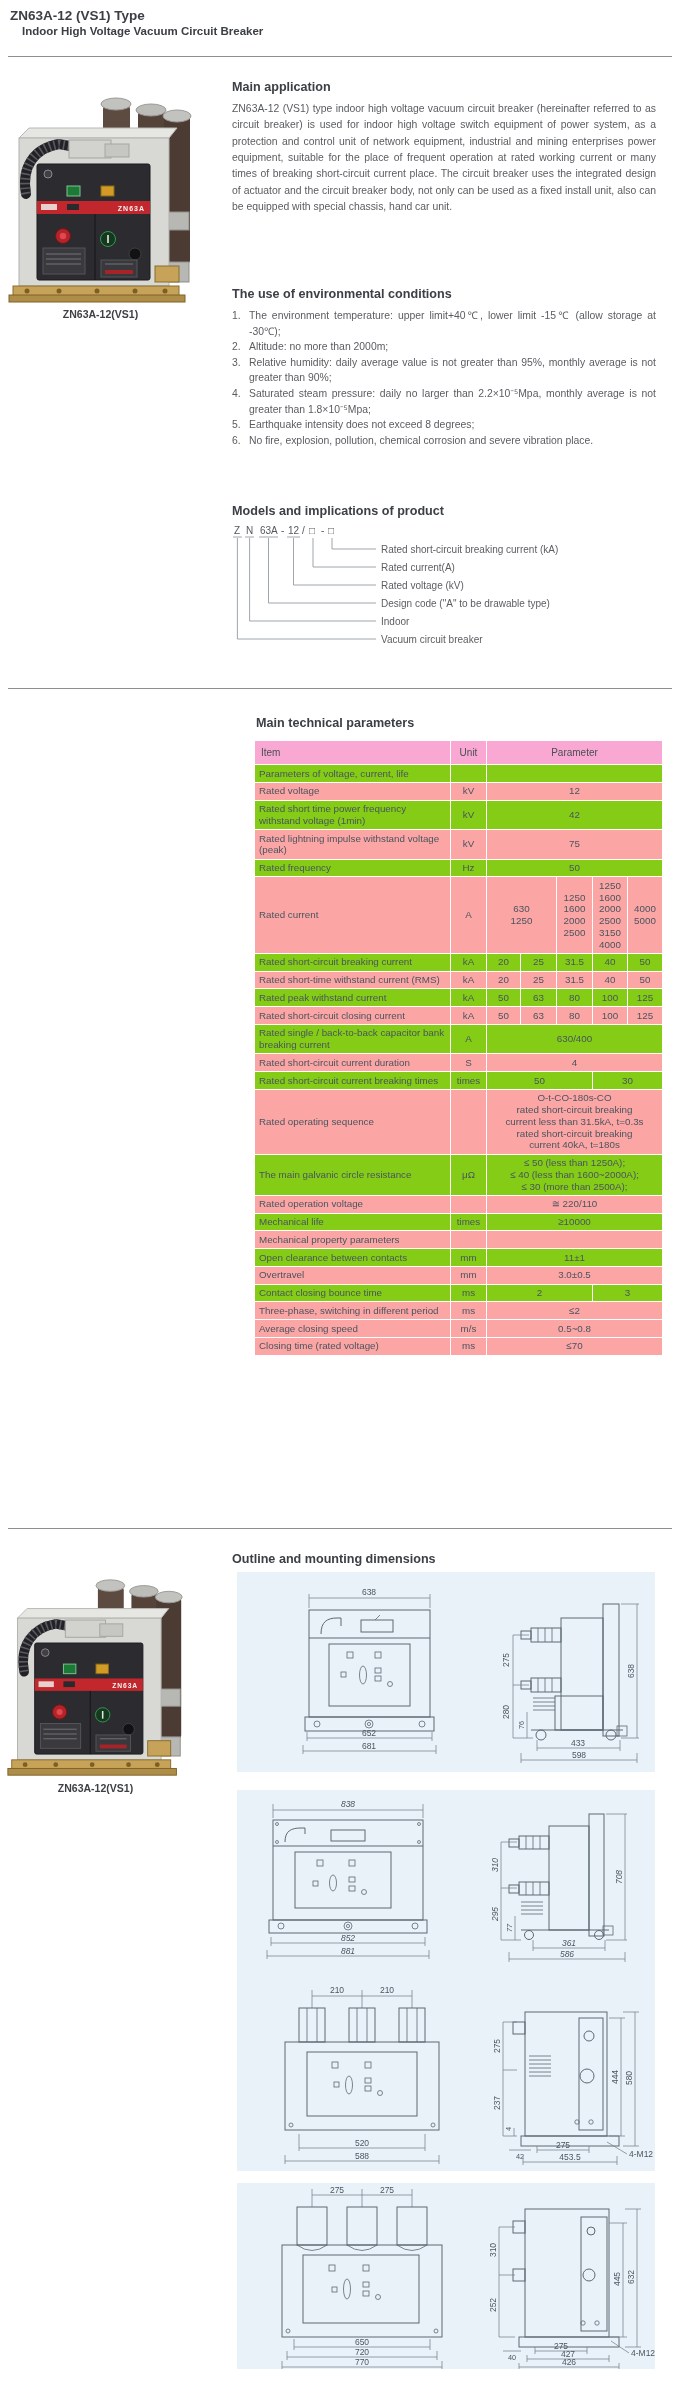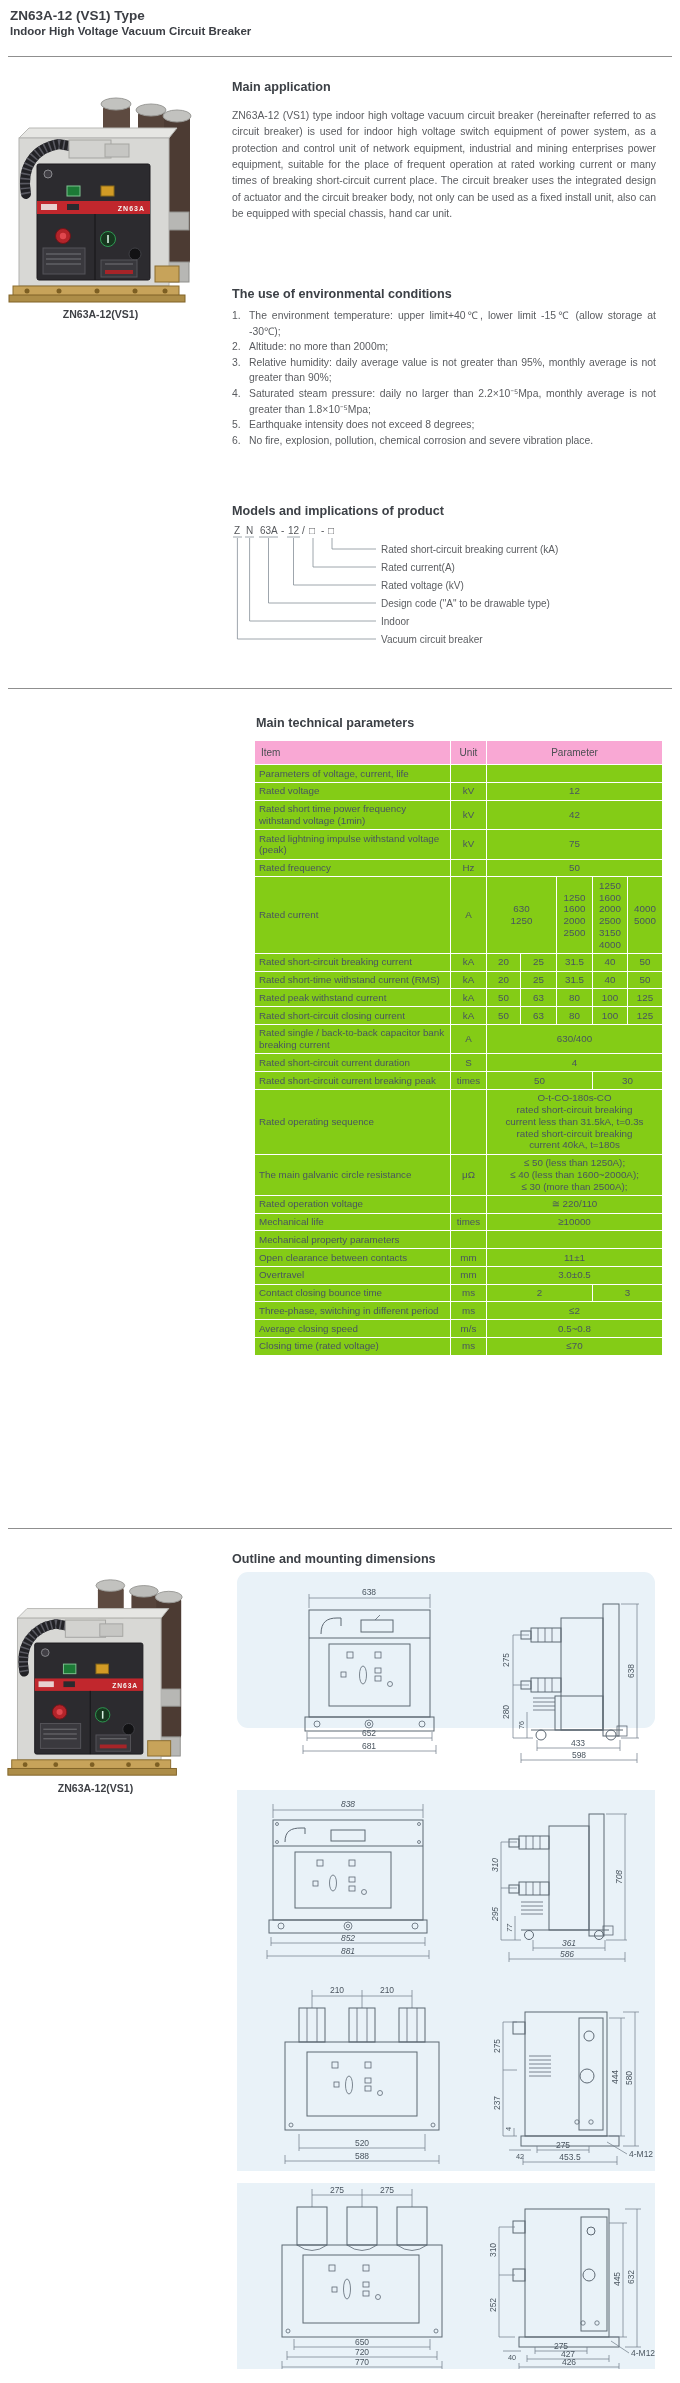--- a/index.html
+++ b/index.html
@@ -1,36 +1,36 @@
 <!DOCTYPE html>
 <html><head>
 <meta charset="utf-8">
 <style>
   html,body { margin:0; padding:0; background:#ffffff; }
   #page { position:relative; width:680px; height:2383px; background:#fff;
           font-family:"Liberation Sans", sans-serif; color:#55575b; overflow:hidden; }
   .abs { position:absolute; }
   .title1 { font-size:13.5px; font-weight:bold; color:#3b3e44; }
-  .title2 { font-size:11.5px; font-weight:bold; color:#3b3e44; }
+  .title2 { font-size:11.5px; font-weight:bold; color:#3b3e44;margin-left:12px; }
   .rule { border-top:1.4px solid #8f8f8f; height:0; }
   .sec-head { font-size:12.6px; font-weight:bold; color:#3c4046; }
-  .body-text { font-size:10.4px; line-height:1.57; text-align:justify; color:#5a5c60;margin-top:7px; }
+  .body-text { font-size:10.4px; line-height:1.57; text-align:justify; color:#5a5c60; }
   ol.env { counter-reset:n; margin:0; padding:0; list-style:none; font-size:10.4px; line-height:1.5; color:#5a5c60; }
   ol.env li { counter-increment:n; position:relative; padding-left:17px; text-align:justify; }
   ol.env li::before { content:counter(n) "."; position:absolute; left:0; }
   .caption { font-size:10.5px; font-weight:600; color:#3e4045; text-align:center; }
   
   .ptable { border-collapse:collapse; table-layout:fixed; width:408px; font-size:9.8px;
             color:#49555f; border-top:1px solid #c2c6c9; border-bottom:1px solid #9aa2a8; line-height:1.2; }
   .ptable th, .ptable td { border:1px solid #ffffff; }
   .ptable thead th { background:#f9a8d4; font-weight:normal; color:#4a4e52; height:21px; font-size:10px; }
   .h-item { text-align:left; padding-left:6px; }
   .ptable td { padding:2.5px 4px; }
   .rl td { background:#84cc16; }
-  .rd td { background:#84cc16; }
+  .rd td { background:#fca5a5; }
   .c-item { text-align:left; }
   .c-unit, .c-param { text-align:center; }
   .c-param { white-space:pre-line; }
   
   .panel { position:absolute; left:237px; width:418px; background:#e9f2f8; }
   svg text { font-family:"Liberation Sans", sans-serif; }
   .dt  { font-size:8.5px; fill:#4b5660; }
   .dt7 { font-size:7.3px; fill:#4b5660; }
   .lbl { font-size:10px; fill:#5b5d61; }
   .code { font-size:10px; fill:#55575b; }
@@ -254,21 +254,21 @@
             <td class="c-item">Rated single / back-to-back capacitor bank breaking current</td>
             <td class="c-unit">A</td>
             <td colspan="5" class="c-param">630/400</td>
           </tr>
           <tr class="rd">
             <td class="c-item">Rated short-circuit current duration</td>
             <td class="c-unit">S</td>
             <td colspan="5" class="c-param">4</td>
           </tr>
           <tr class="rl">
-            <td class="c-item">Rated short-circuit current breaking peak</td>
+            <td class="c-item">Rated short-circuit current breaking times</td>
             <td class="c-unit">times</td>
             <td colspan="3" class="c-param">50</td>
             <td colspan="2" class="c-param">30</td>
           </tr>
           <tr class="rd">
             <td class="c-item">Rated operating sequence</td>
             <td class="c-unit"></td>
             <td colspan="5" class="c-param">O-t-CO-180s-CO
 rated short-circuit breaking
 current less than 31.5kA, t=0.3s
@@ -386,21 +386,21 @@
       <circle cx="20" cy="197" r="2.5" fill="#7d5f23"></circle>
         <circle cx="52" cy="197" r="2.5" fill="#7d5f23"></circle>
       <circle cx="90" cy="197" r="2.5" fill="#7d5f23"></circle>
         <circle cx="128" cy="197" r="2.5" fill="#7d5f23"></circle>
       <circle cx="158" cy="197" r="2.5" fill="#7d5f23"></circle>
       <rect x="148" y="172" width="24" height="16" fill="#c7a35a" stroke="#8a6c2e"></rect>
     </svg>
   </div>
   <div class="abs caption" style="left:4px; top:1782px; width:183px;">ZN63A-12(VS1)</div>
 
-  <div class="panel" style="top:1572px; height:156px;border-radius:11px;">
+  <div class="panel" style="top:1572px; height:200px;">
     <svg width="418" height="200" viewBox="0 0 418 200">
       <line class="dl" x1="72" y1="22" x2="72" y2="36"></line>
         <line class="dl" x1="193" y1="22" x2="193" y2="36"></line>
       <line class="dl" x1="72" y1="26" x2="193" y2="26"></line>
       <text class="dt" x="132" y="23" text-anchor="middle">638</text>
       <rect class="ol" x="72" y="38" width="121" height="107"></rect>
       <line class="ol" x1="72" y1="66" x2="193" y2="66"></line>
       <path class="ol" d="M84,62 C84,50 90,46 100,46 L104,46 L104,54"></path>
       <rect class="ol" x="124" y="48" width="32" height="12"></rect>
       <line class="ol8" x1="138" y1="48" x2="143" y2="43"></line>

